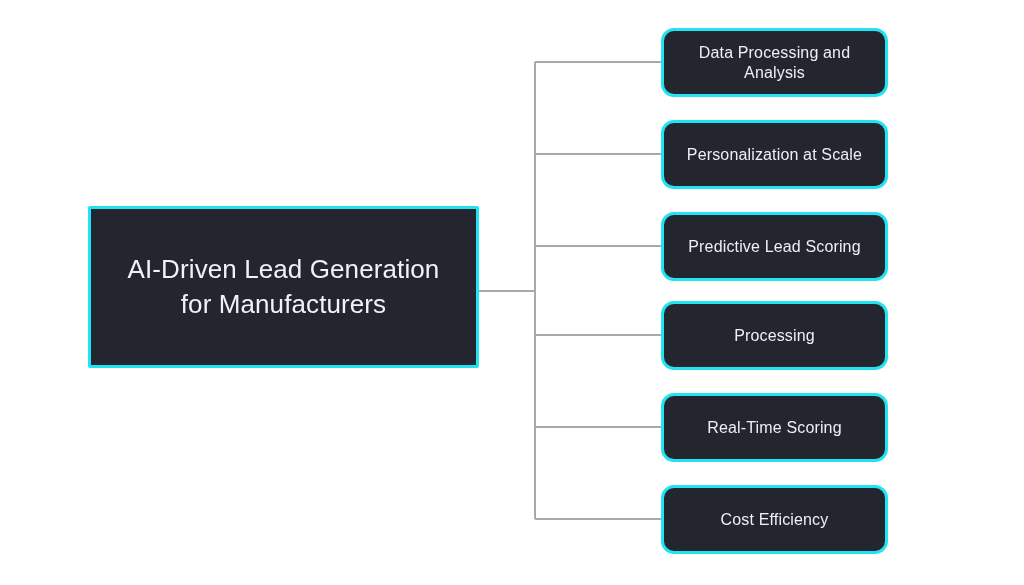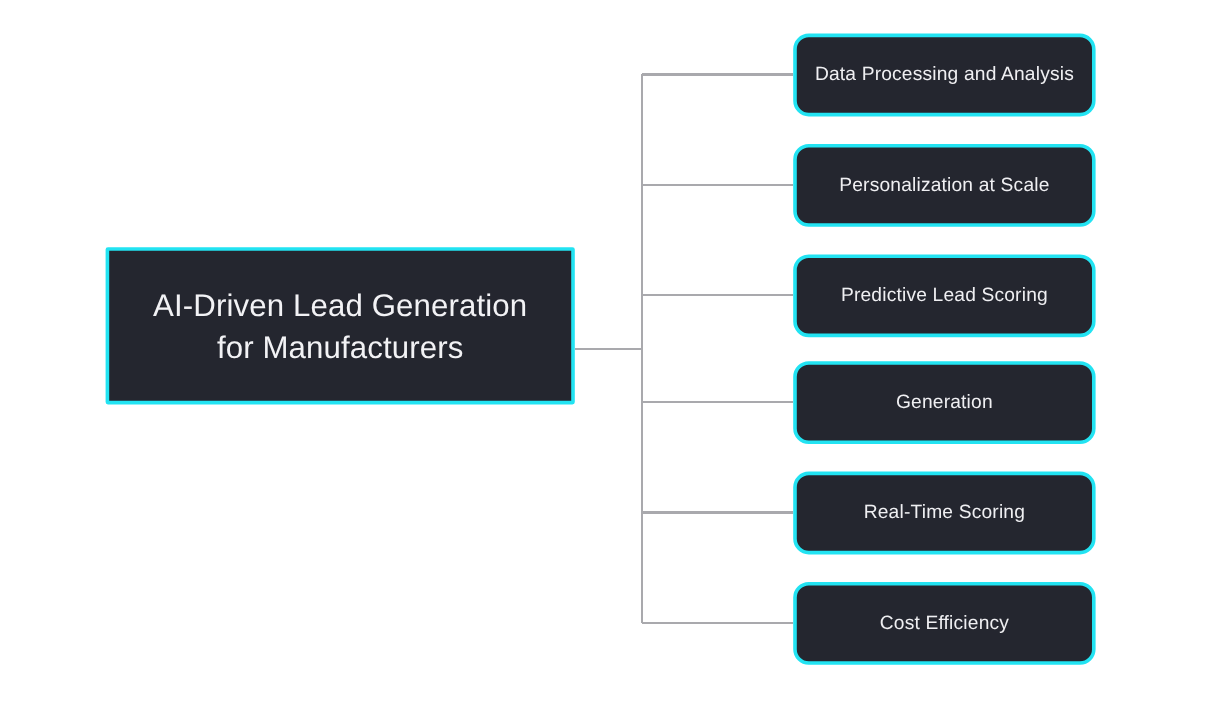--- a/index.html
+++ b/index.html
@@ -29,21 +29,21 @@
     height: 585px;
     pointer-events: none;
   }
 
   
   #root-node {
     position: absolute;
     left: 88px;
     top: 206px;
     width: 391px;
-    height: 131px;
+    height: 162px;
     box-sizing: border-box;
     background: #24262F;
     border: 3px solid #22E3F2;
     border-radius: 2px;
     display: flex;
     align-items: center;
     justify-content: center;
     text-align: center;
   }
   #root-node .root-label {
@@ -52,21 +52,21 @@
     line-height: 1.34;
     letter-spacing: 0.1px;
     padding: 0 22px;
     white-space: pre-line;
   }
 
   
   .leaf-node {
     position: absolute;
     left: 661px;
-    width: 252px;
+    width: 227px;
     height: 69px;
     box-sizing: border-box;
     background: #24262F;
     border: 3px solid #22E3F2;
     border-radius: 13px;
     display: flex;
     align-items: center;
     justify-content: center;
     text-align: center;
   }
@@ -110,21 +110,21 @@
 
   <div class="leaf-node" style="top:212px">
     <div class="leaf-label">Predictive Lead Scoring</div>
   </div>
 
   <div class="leaf-node" style="top:120px">
     <div class="leaf-label">Personalization at Scale</div>
   </div>
 
   <div class="leaf-node" style="top:301px">
-    <div class="leaf-label">Generation</div>
+    <div class="leaf-label">Processing</div>
   </div>
 
   <div class="leaf-node" style="top:393px">
     <div class="leaf-label">Real-Time Scoring</div>
   </div>
 
   <div class="leaf-node" style="top:485px">
     <div class="leaf-label">Cost Efficiency</div>
   </div>
 

